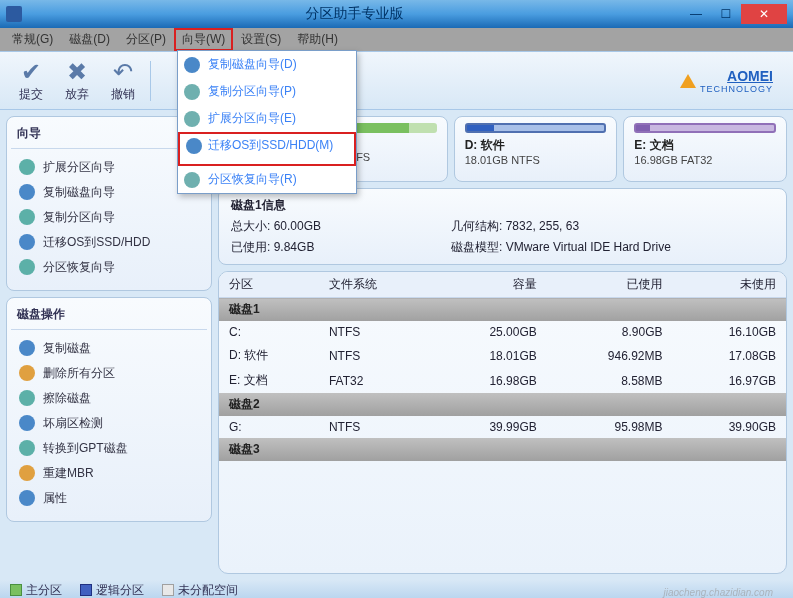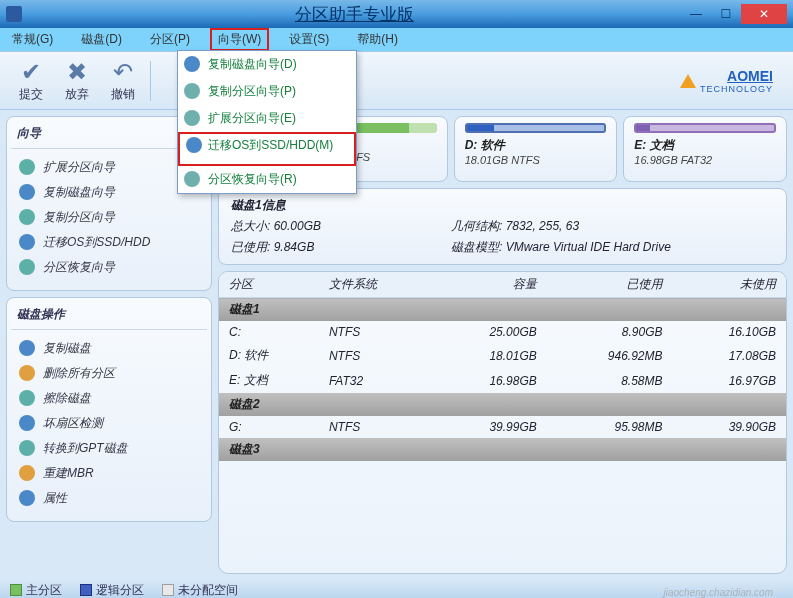--- a/index.html
+++ b/index.html
@@ -1,41 +1,41 @@
 <!DOCTYPE html>
 <html><head>
 <meta charset="utf-8">
 <style>
 * { margin: 0; padding: 0; box-sizing: border-box; font-family: "Microsoft YaHei", SimSun, sans-serif; font-size: 12px; }
 body { background: #1a6ab5; width: 793px; height: 598px; overflow: hidden; }
 .titlebar { height: 28px; background: linear-gradient(to bottom, #78b8e8 0%, #4a9de0 50%, #1a6ab5 100%); display: flex; align-items: center; padding: 0 6px; }
 .titlebar-icon { width: 16px; height: 16px; background: #2c5aa0; border-radius: 2px; margin-right: 6px; }
-.title { flex: 1; text-align: center; color: #003366; font-size: 17px; text-decoration: underline; }
+.title { flex: 1; text-align: center; color: #003366; font-size: 14px; }
 .winbtns { display: flex; }
 .winbtn { width: 30px; height: 20px; display: flex; align-items: center; justify-content: center; color: #003366; cursor: pointer; }
 .winbtn.closebtn { background: #e04343; color: #fff; width: 46px; }
-.menubar { height: 24px; background: #7dd3fc; display: flex; align-items: center; padding: 0 4px; border-bottom: 1px solid #a8c8e8; gap: 12px; }
+.menubar { height: 24px; background: #a3a3a3; display: flex; align-items: center; padding: 0 4px; border-bottom: 1px solid #a8c8e8; }
 .menuitem { padding: 3px 8px; cursor: pointer; color: #333; }
 .menuitem.highlighted { border: 2px solid #d92020; padding: 1px 6px; }
 .dropdown { position: absolute; left: 177px; top: 50px; background: #fff; border: 1px solid #7a9ec9; box-shadow: 2px 3px 6px rgba(0,0,0,.25); z-index: 100; min-width: 180px; }
-.dropitem { padding: 5px 12px 5px 30px; cursor: pointer; position: relative; display: flex; align-items: flex-start; color: #15803d; }
+.dropitem { padding: 5px 12px 5px 30px; cursor: pointer; position: relative; display: flex; align-items: center; color: #3b82f6; }
 .dropitem.highlighted { border: 2px solid #d92020; padding: 3px 10px 10px 28px; }
 .dropitem .di-icon { position: absolute; left: 6px; width: 16px; height: 16px; border-radius: 50%; background: #6fb0af; display: flex; align-items: center; justify-content: center; }
 .dropitem .di-icon.blue { background: #4a88c8; }
 .toolbar { height: 58px; background: linear-gradient(to bottom, #f0f6fc 0%, #d8e8f6 100%); display: flex; align-items: center; padding: 0 8px; border-bottom: 1px solid #a8c8e8; }
 .toolbtn { width: 46px; text-align: center; cursor: pointer; color: #335; }
 .toolbtn .ticon { font-size: 24px; line-height: 28px; color: #5a7aa8; }
 .toolbtn .tlabel { font-size: 12px; }
 .tool-sep { width: 1px; height: 40px; background: #a8c8e8; margin: 0 4px; }
 .brand { margin-left: auto; margin-right: 12px; text-align: right; }
 .brand-logo { display: flex; align-items: center; gap: 4px; }
 .brand-tri { width: 0; height: 0; border-left: 8px solid transparent; border-right: 8px solid transparent; border-bottom: 14px solid #f0a020; }
 .brand-name { color: #2060c0; font-weight: bold; font-size: 14px; text-decoration: underline; }
 .brand-sub { color: #2060c0; font-size: 9px; letter-spacing: 1px; }
-.body-area { display: flex; height: 470px; background: #d8e8f6; padding: 6px; gap: 6px; font-style: italic; }
+.body-area { display: flex; height: 470px; background: #d8e8f6; padding: 6px; gap: 6px; }
 .left-col { width: 206px; display: flex; flex-direction: column; gap: 6px; }
 .panel { background: linear-gradient(to bottom, #f8fbfe 0%, #e8f0fa 100%); border: 1px solid #b0c8e0; border-radius: 8px; padding: 8px 4px 10px; }
 .panel-title { font-weight: bold; color: #335; padding: 0 6px 6px; border-bottom: 1px solid #c8d8ec; margin-bottom: 6px; }
 .panel-item { display: flex; align-items: flex-start; gap: 8px; padding: 4px 8px; cursor: pointer; color: #334; }
 .pi-icon { width: 16px; height: 16px; border-radius: 50%; display: flex; align-items: center; justify-content: center; font-size: 10px; color: #fff; }
 .pi-icon.teal { background: #5cb0a8; }
 .pi-icon.blue { background: #4a88c8; }
 .pi-icon.orange { background: #e0a040; }
 .right-col { flex: 1; display: flex; flex-direction: column; gap: 6px; overflow: hidden; }
 .drive-strip { display: flex; gap: 6px; height: 66px; }

